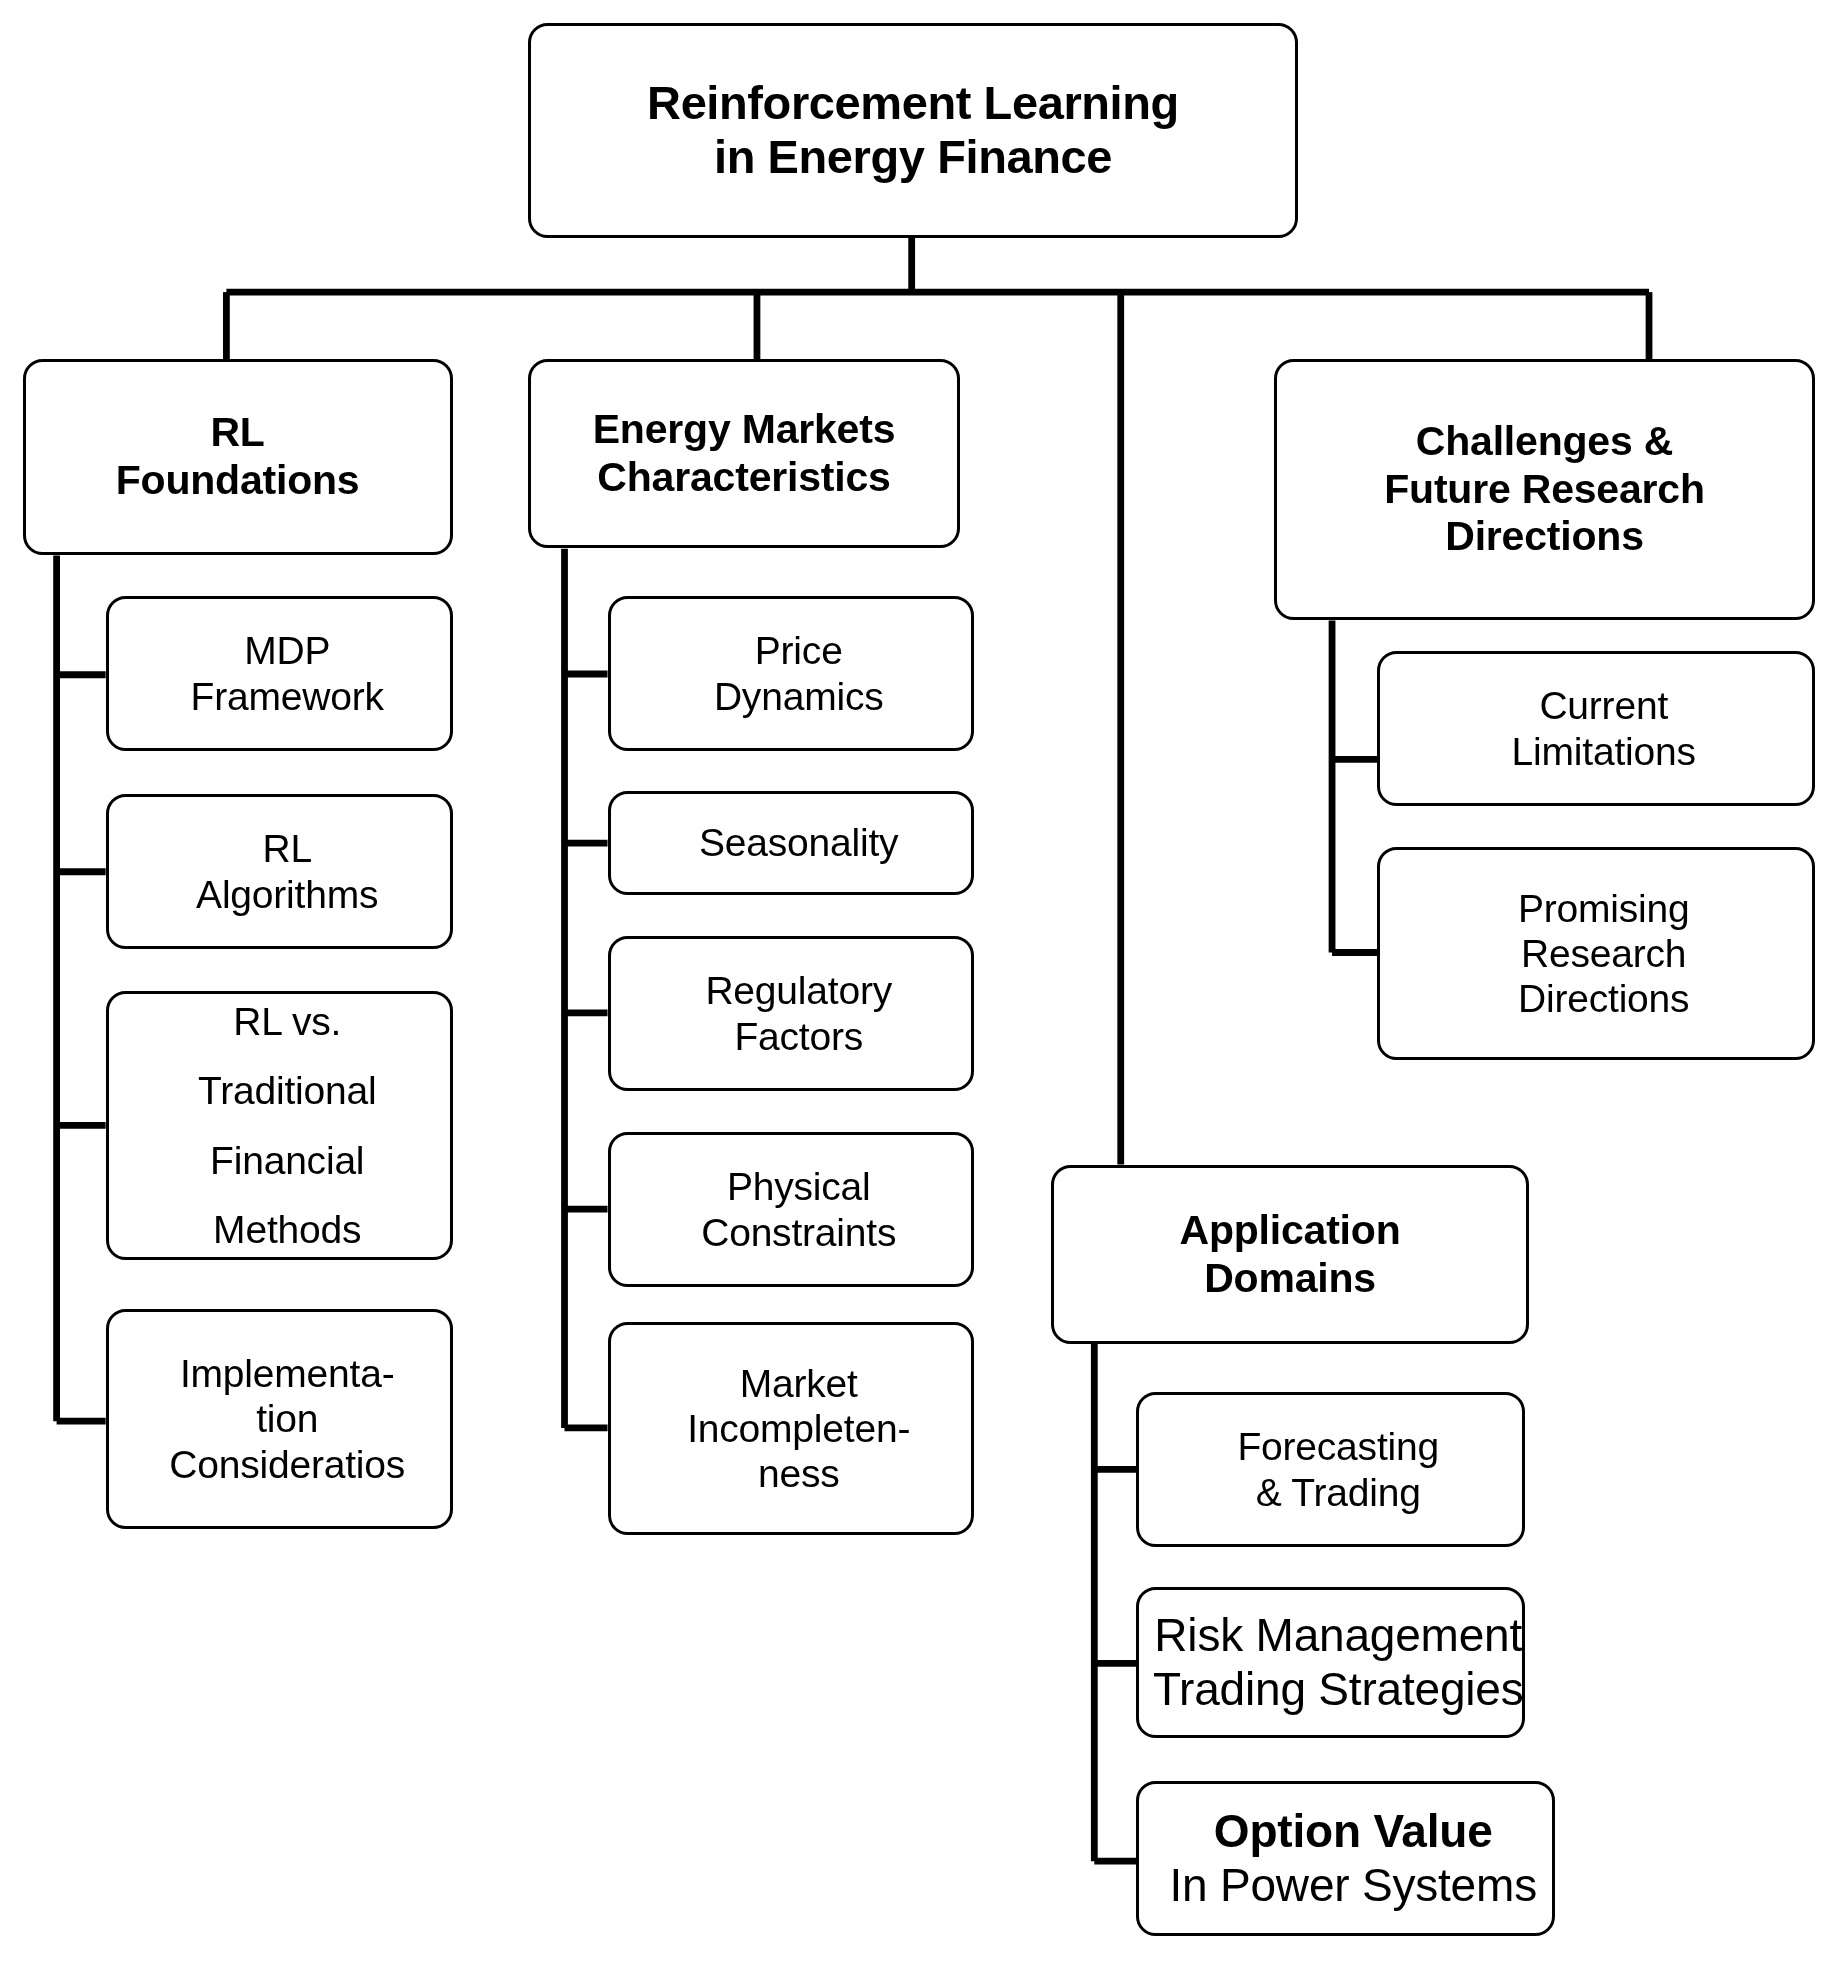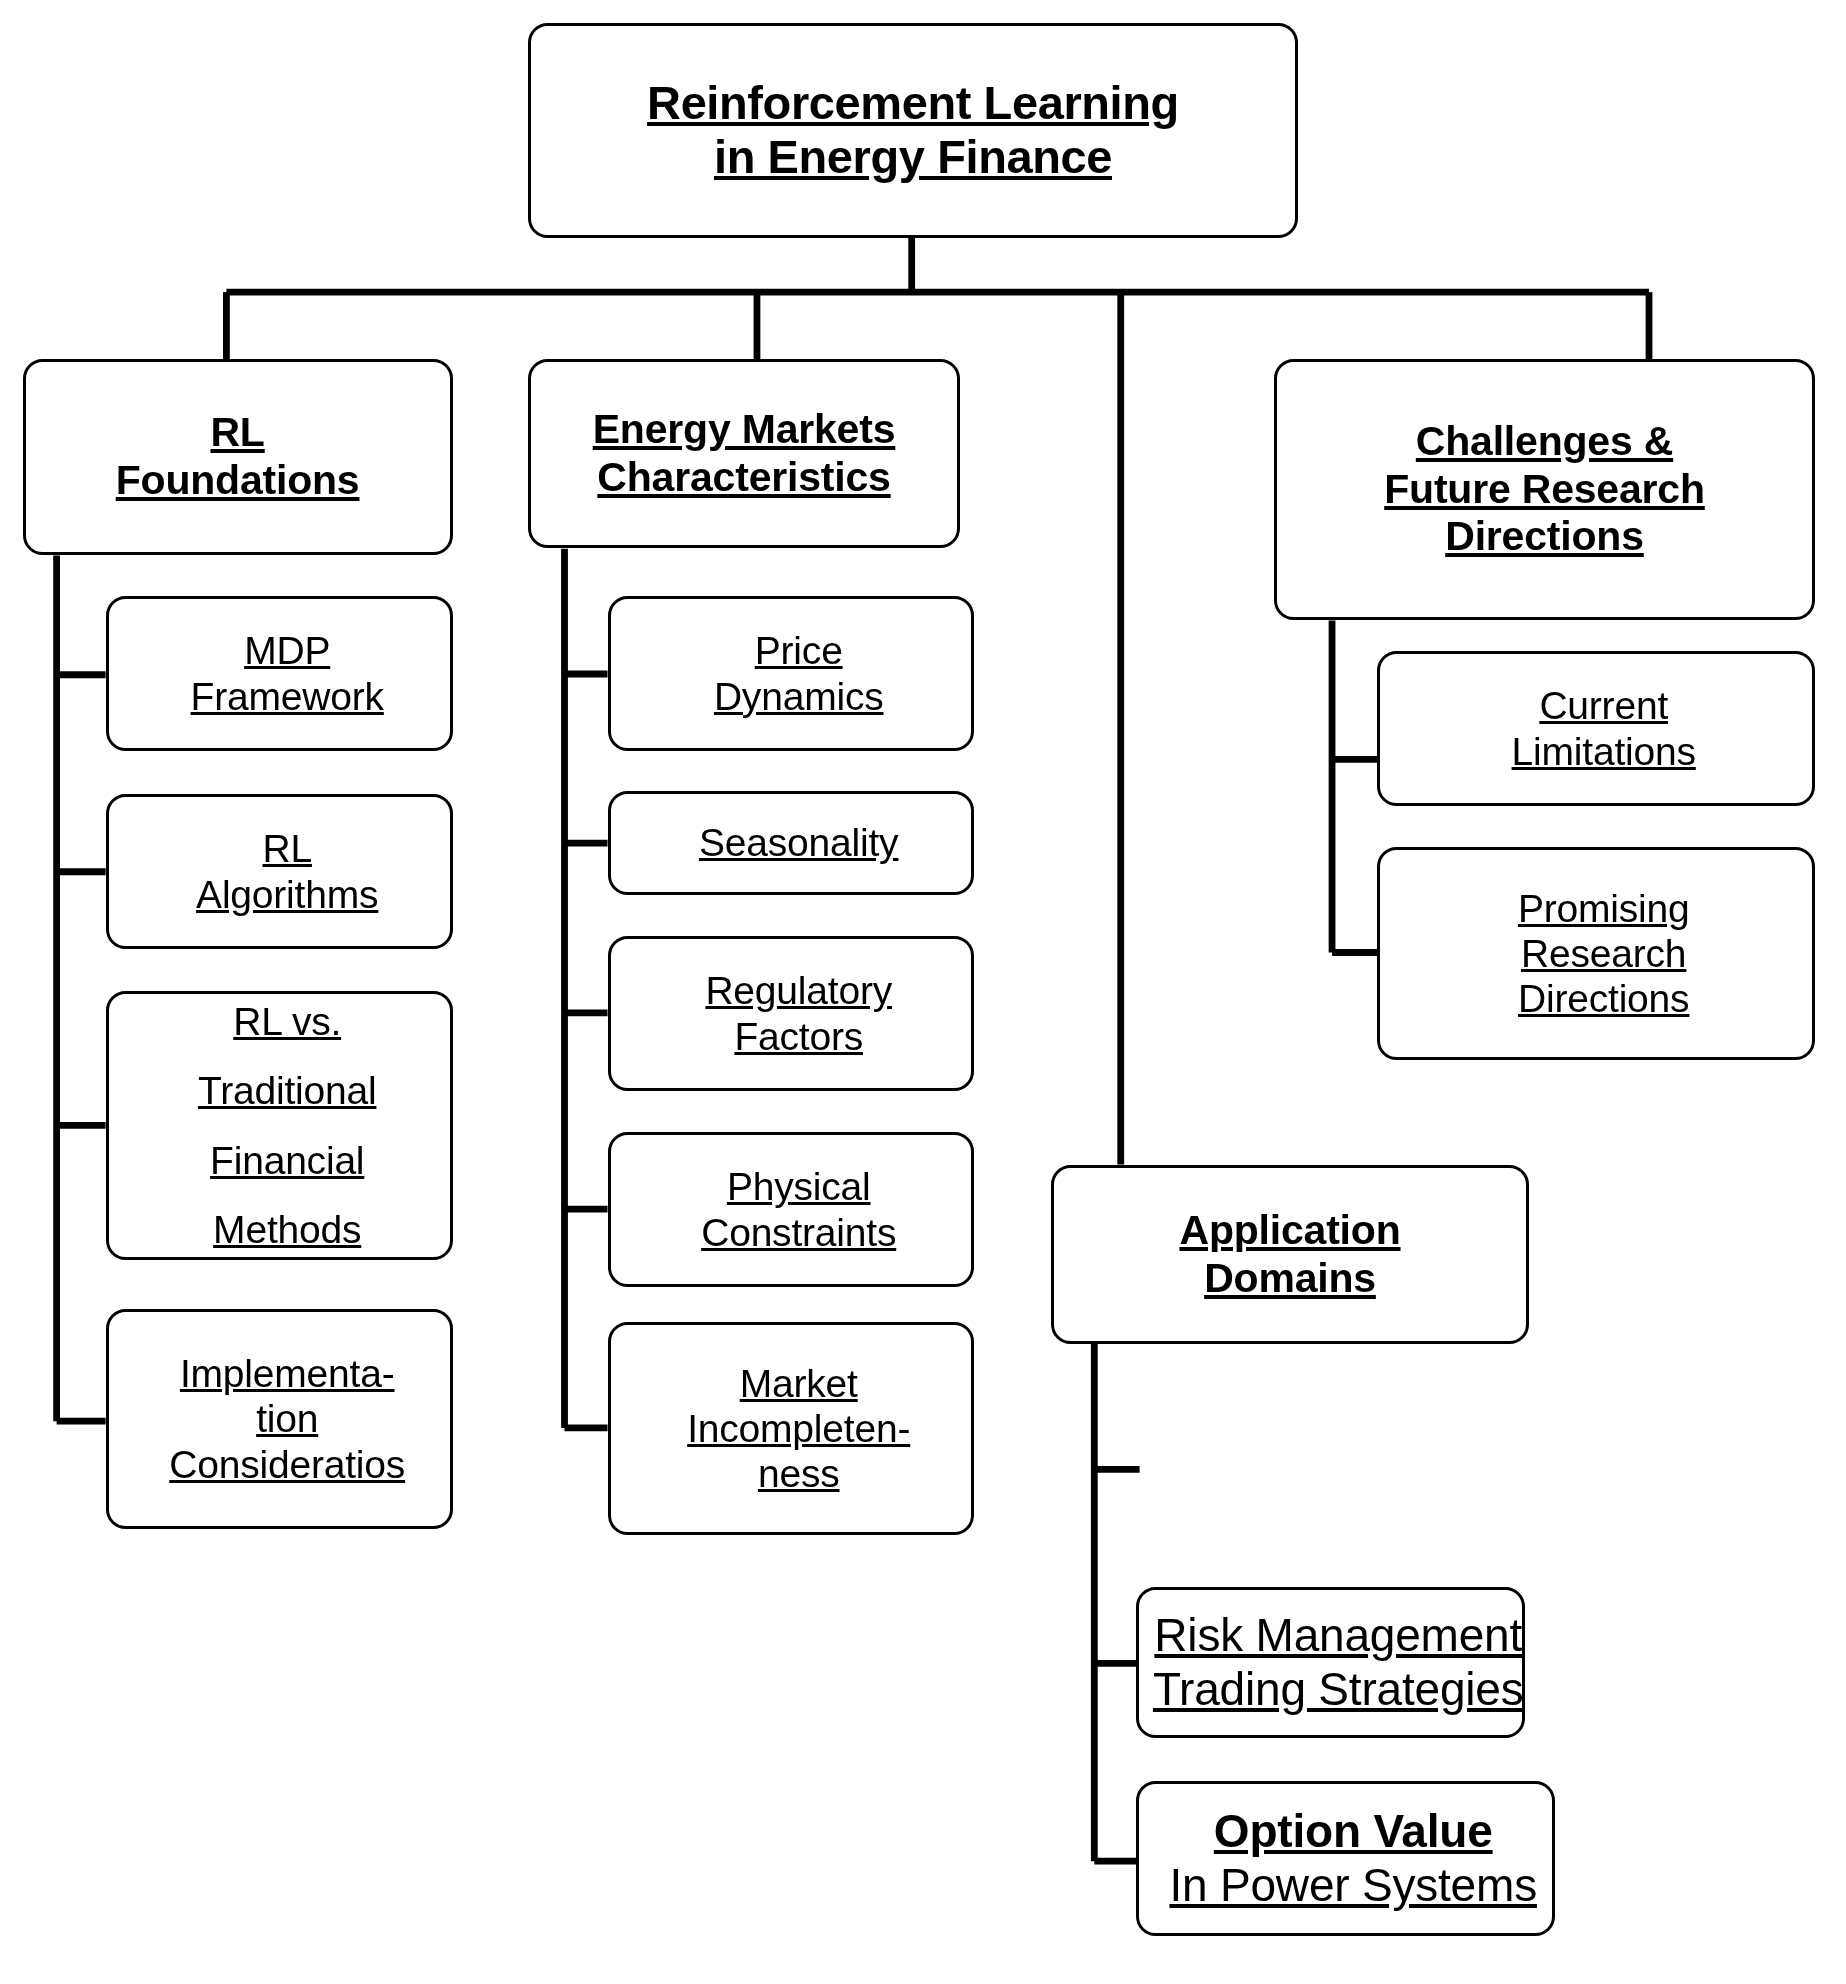--- a/index.html
+++ b/index.html
@@ -27,21 +27,20 @@
     box-sizing:border-box;
     background:#ffffff;
     border:3.8px solid #000000;
     border-radius:19.6px;
     display:flex;
     flex-direction:column;
     justify-content:center;
     color:#000000;
     line-height:1.16;
     z-index:2;
-    text-decoration:underline;
   }
 
   .node .line{ display:block; white-space:pre; }
 
   
   .root{
     text-align:center;
     align-items:center;
     font-weight:bold;
     font-size:47px;
@@ -173,20 +172,24 @@
     <span class="line">Market</span>
     <span class="line">Incompleten-</span>
     <span class="line">ness</span>
   </div>
 
   <div class="node cat" style="left:1051px; top:1165px; width:478px; height:179px;">
     <span class="line">Application</span>
     <span class="line">Domains</span>
   </div>
 
+  <div class="node leaf" style="left:1136px; top:1392px; width:389px; height:155px;">
+    <span class="line">Forecasting</span>
+    <span class="line">&amp; Trading</span>
+  </div>
 
   <div class="node leaf tight" style="left:1136px; top:1587px; width:389px; height:151px;">
     <span class="line">Risk Management</span>
     <span class="line">Trading Strategies</span>
   </div>
 
   <div class="node leaf tight bold-first" style="left:1136px; top:1781px; width:419px; height:155px;">
     <span class="line">Option Value</span>
     <span class="line">In Power Systems</span>
   </div>

